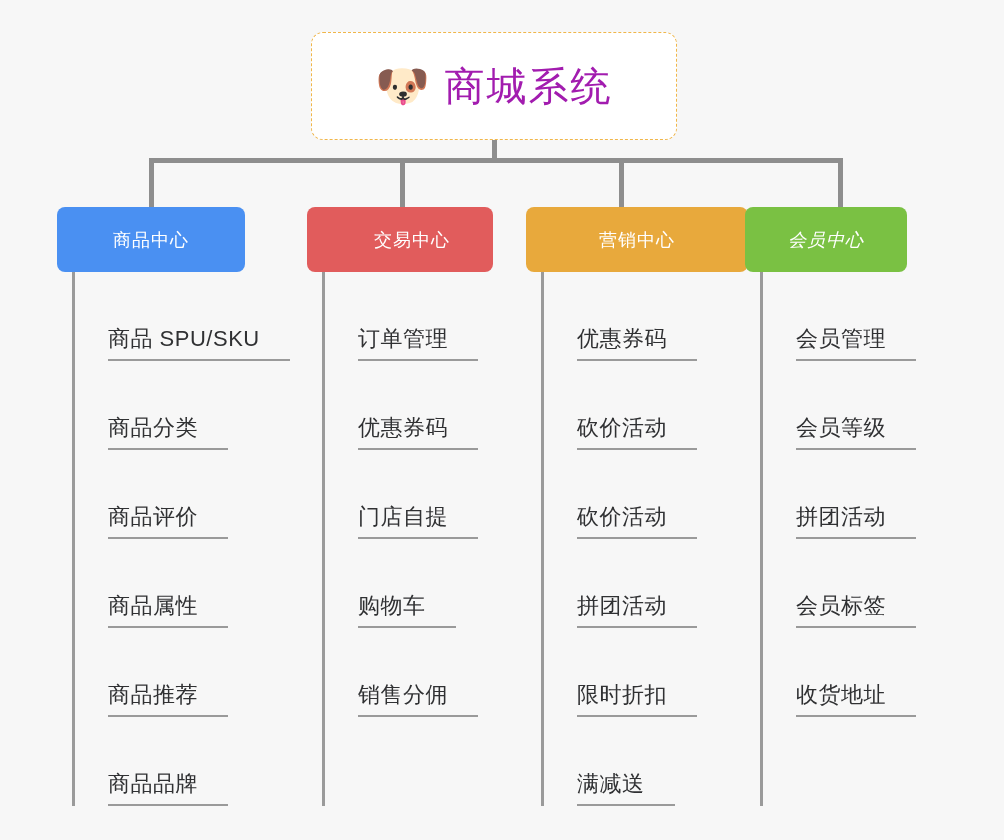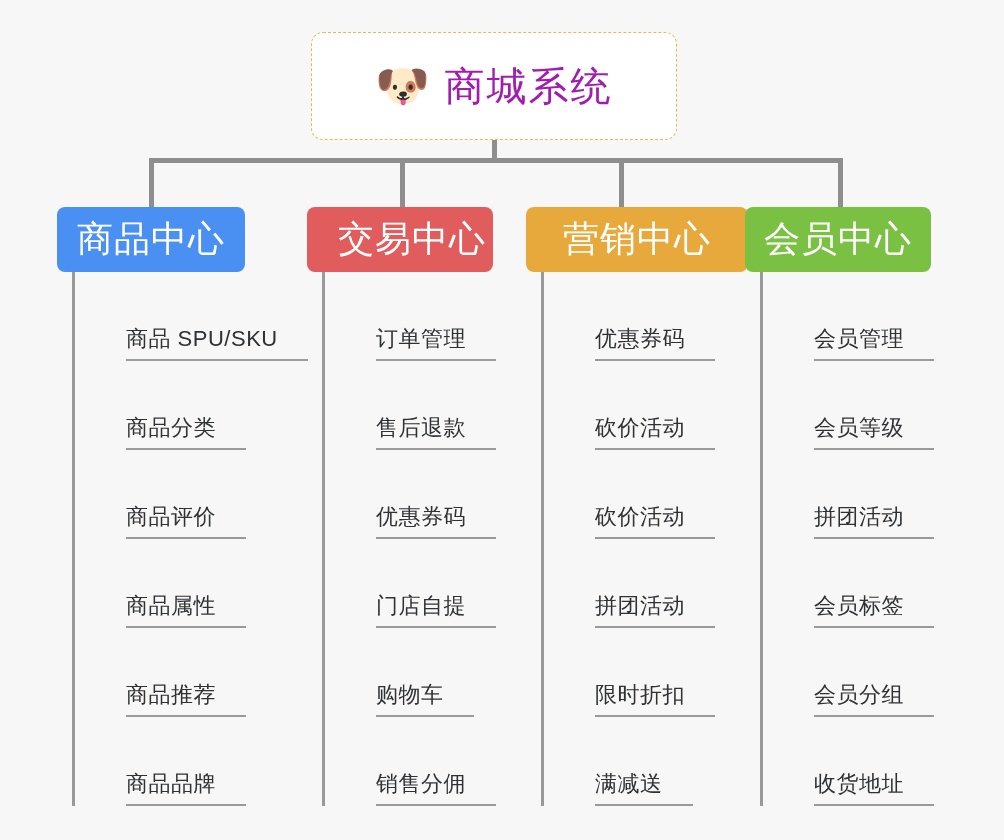--- a/index.html
+++ b/index.html
@@ -77,21 +77,21 @@
     position: absolute;
     top: 207px;
   }
   .cat-box {
     height: 65px;
     border-radius: 8px;
     display: flex;
     align-items: center;
     justify-content: center;
     color: #ffffff;
-    font-size: 36px;
+    font-size: 18px;
     letter-spacing: 1px;
     box-sizing: border-box;
   }
 
   
   .branch {
     position: relative;
     margin-left: 15px;
     padding-left: 0;
   }
@@ -112,21 +112,20 @@
   }
   .leaf-label {
     font-size: 22px;
     color: #303133;
     line-height: 1;
     padding-bottom: 9px;
     border-bottom: 2px solid #9a9a9a;
     padding-right: 30px;
     white-space: nowrap;
     letter-spacing: 0.5px;
-    margin-left: 18px;
   }
 </style>
 </head>
 <body>
 
 <div id="mindmap">
 
   <div class="root-node">
     <span class="root-icon">🐶</span>
     <span class="root-title">商城系统</span>
@@ -169,23 +168,20 @@
       <div class="column" style="left: 307px; width: 186px;">
         <div class="cat-box" style="background: rgb(225, 92, 92); width: 186px; padding-left: 24px;">
           <span>交易中心</span>
         </div>
         <div class="branch">
           <div class="spine" style="height: 534px;"></div>
           <div class="leaf">
             <span class="leaf-label">订单管理</span>
           </div>
           <div class="leaf">
-            <span class="leaf-label">售后退款</span>
-          </div>
-          <div class="leaf">
             <span class="leaf-label">优惠券码</span>
           </div>
           <div class="leaf">
             <span class="leaf-label">门店自提</span>
           </div>
           <div class="leaf">
             <span class="leaf-label">购物车</span>
           </div>
           <div class="leaf">
             <span class="leaf-label">销售分佣</span>
@@ -212,40 +208,37 @@
           </div>
           <div class="leaf">
             <span class="leaf-label">限时折扣</span>
           </div>
           <div class="leaf">
             <span class="leaf-label">满减送</span>
           </div>
         </div>
       </div>
       <div class="column" style="left: 745px; width: 186px;">
-        <div class="cat-box" style="background: rgb(122, 193, 67); width: 186px;">
+        <div class="cat-box" style="background: rgb(122, 193, 67); width: 162px; font-style: italic;">
           <span>会员中心</span>
         </div>
         <div class="branch">
           <div class="spine" style="height: 534px;"></div>
           <div class="leaf">
             <span class="leaf-label">会员管理</span>
           </div>
           <div class="leaf">
             <span class="leaf-label">会员等级</span>
           </div>
           <div class="leaf">
             <span class="leaf-label">拼团活动</span>
           </div>
           <div class="leaf">
             <span class="leaf-label">会员标签</span>
           </div>
           <div class="leaf">
-            <span class="leaf-label">会员分组</span>
-          </div>
-          <div class="leaf">
             <span class="leaf-label">收货地址</span>
           </div>
         </div>
       </div>
     </div>
 
 </div>
 
 </body></html>

